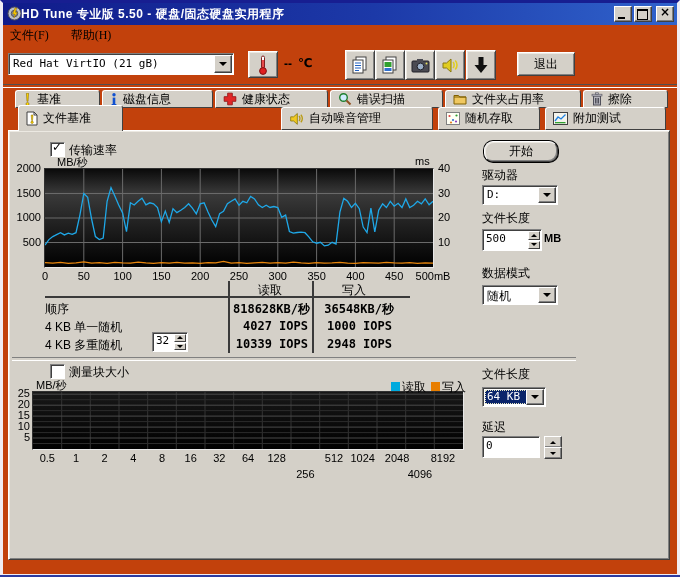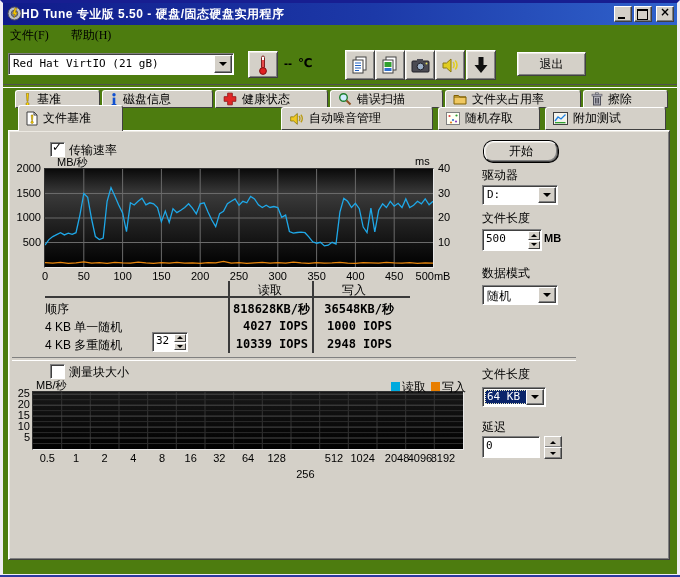--- a/index.html
+++ b/index.html
@@ -1,16 +1,16 @@
 <!DOCTYPE html>
 <html><head>
 <meta charset="utf-8">
 <style>
   html,body{margin:0;padding:0;background:#fff;}
-  .window{position:relative;width:680px;height:577px;background:#4d7c0f;
+  .window{position:relative;width:680px;height:577px;background:#c2410c;
     font-family:"Liberation Sans","DejaVu Sans",sans-serif;font-size:12px;color:#000;overflow:hidden;}
   .frame{position:absolute;inset:0;border:3px solid #f1edf3;border-top:3px solid #171e91;pointer-events:none;z-index:60;}
   .bottom-edge{position:absolute;left:0;right:0;bottom:0;height:2px;background:#2b3aa0;z-index:61;}
   .titlebar{position:absolute;left:3px;top:3px;width:674px;height:22px;
     background:linear-gradient(90deg,#101b8a 0%,#1c39a8 55%,#3063cc 100%);
     display:flex;align-items:center;z-index:10;}
   .title-text{color:#fff;font-weight:bold;margin-left:5px;white-space:nowrap;letter-spacing:.5px;}
   .tb-btn{width:16px;height:14px;background:#d4d0c8;border:1px solid;border-color:#fff #404040 #404040 #fff;
     box-shadow:inset -1px -1px 0 #808080;position:relative;margin-left:2px;}
   .g-min{position:absolute;left:3px;bottom:2px;width:7px;height:2px;background:#000;}
@@ -146,21 +146,21 @@
         <path d="M2 7v5h3.5L10 16V3L5.5 7Z" fill="#e0cc20" stroke="#8a7a10"></path>
         <path d="M12 6c1.5 1.5 1.5 4.5 0 6" fill="none" stroke="#e0cc20" stroke-width="1.6"></path>
         <path d="M14.2 4.5c2.4 2.4 2.4 6.6 0 9" fill="none" stroke="#e0cc20" stroke-width="1.6"></path>
       </svg>
   </div>
   <div class="toolbtn raised" style="left:466px;">
     <svg width="16" height="18" viewBox="0 0 16 18">
         <path d="M5.5 1h5v8h4L8 17 1.5 9h4z" fill="#101010"></path>
       </svg>
   </div>
-  <div class="abs raised btn" style="left:517px;top:52px;width:69px;height:24px;">
+  <div class="abs raised btn" style="left:517px;top:52px;width:58px;height:24px;">
     <span>退出</span>
   </div>
 
   <div class="client-edge"></div>
 
   <div class="tab row1" style="left:15px;width:85px;">
     <svg width="9" height="13" viewBox="0 0 10 14">
         <path d="M3.8 0h2.4l-.6 9h-1.2z" fill="#ffd800" stroke="#806000" stroke-width=".6"></path>
         <circle cx="5" cy="12" r="1.7" fill="#ffd800" stroke="#806000" stroke-width=".6"></circle>
       </svg>
@@ -380,21 +380,21 @@
       <div class="tick" style="left: 82.3333px; top: 0px; width: 36px; text-align: center;">4</div>
       <div class="tick" style="left: 111px; top: 0px; width: 36px; text-align: center;">8</div>
       <div class="tick" style="left: 139.667px; top: 0px; width: 36px; text-align: center;">16</div>
       <div class="tick" style="left: 168.333px; top: 0px; width: 36px; text-align: center;">32</div>
       <div class="tick" style="left: 197px; top: 0px; width: 36px; text-align: center;">64</div>
       <div class="tick" style="left: 225.667px; top: 0px; width: 36px; text-align: center;">128</div>
       <div class="tick" style="left: 254.333px; top: 0px; width: 36px; text-align: center; margin-top: 16px;">256</div>
       <div class="tick" style="left: 283px; top: 0px; width: 36px; text-align: center;">512</div>
       <div class="tick" style="left: 311.667px; top: 0px; width: 36px; text-align: center;">1024</div>
       <div class="tick" style="left: 340.333px; top: 0px; width: 36px; text-align: right;">2048</div>
-      <div class="tick" style="left: 369px; top: 0px; width: 36px; text-align: center;">4096</div>
+      <div class="tick" style="left: 369px; top: 16px; width: 36px; text-align: center;">4096</div>
       <div class="tick" style="left: 397.667px; top: 0px; width: 36px; text-align: left;">8192</div>
     </div>
 
   <div class="abs raised btn default-btn" style="left:484px;top:141px;width:74px;height:21px;">
     <span>开始</span>
   </div>
 
   <span class="lbl" style="left:482px;top:167px;">驱动器</span>
   <div class="abs sunken combo" style="left:482px;top:185px;width:76px;height:20px;z-index:6;">
     <span class="val" style="top:2px;">D:</span>

